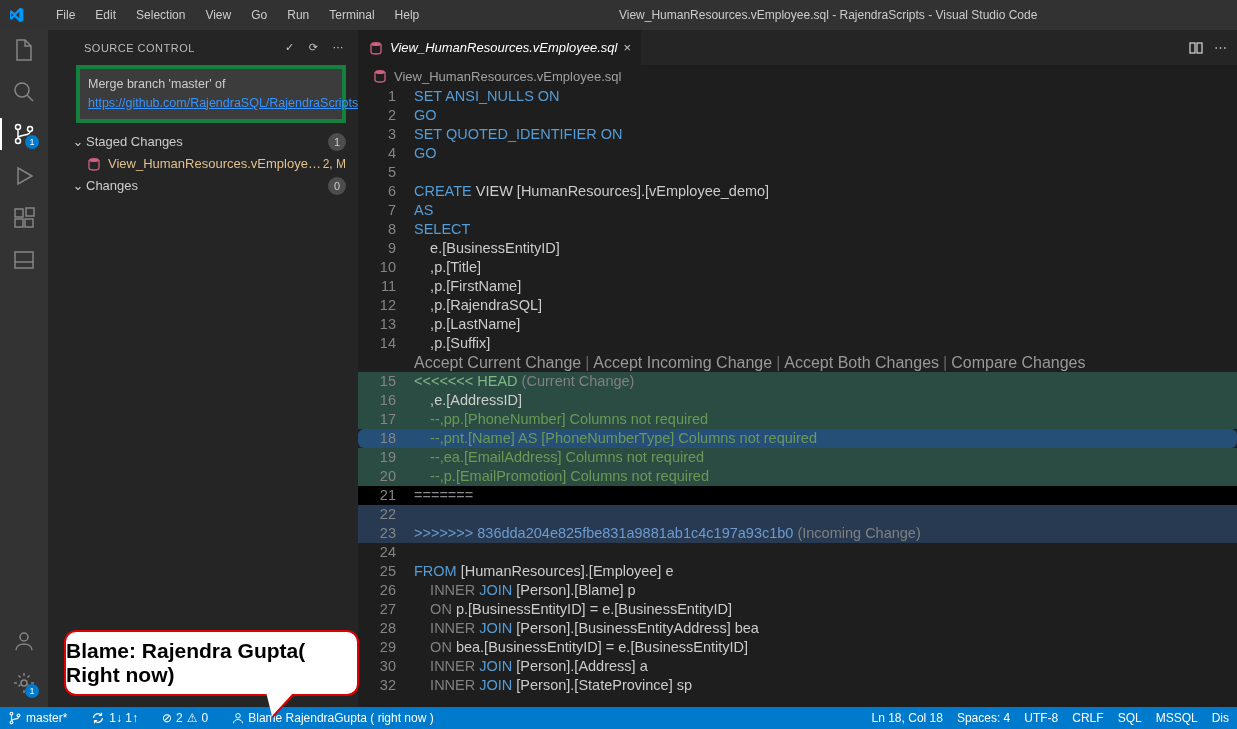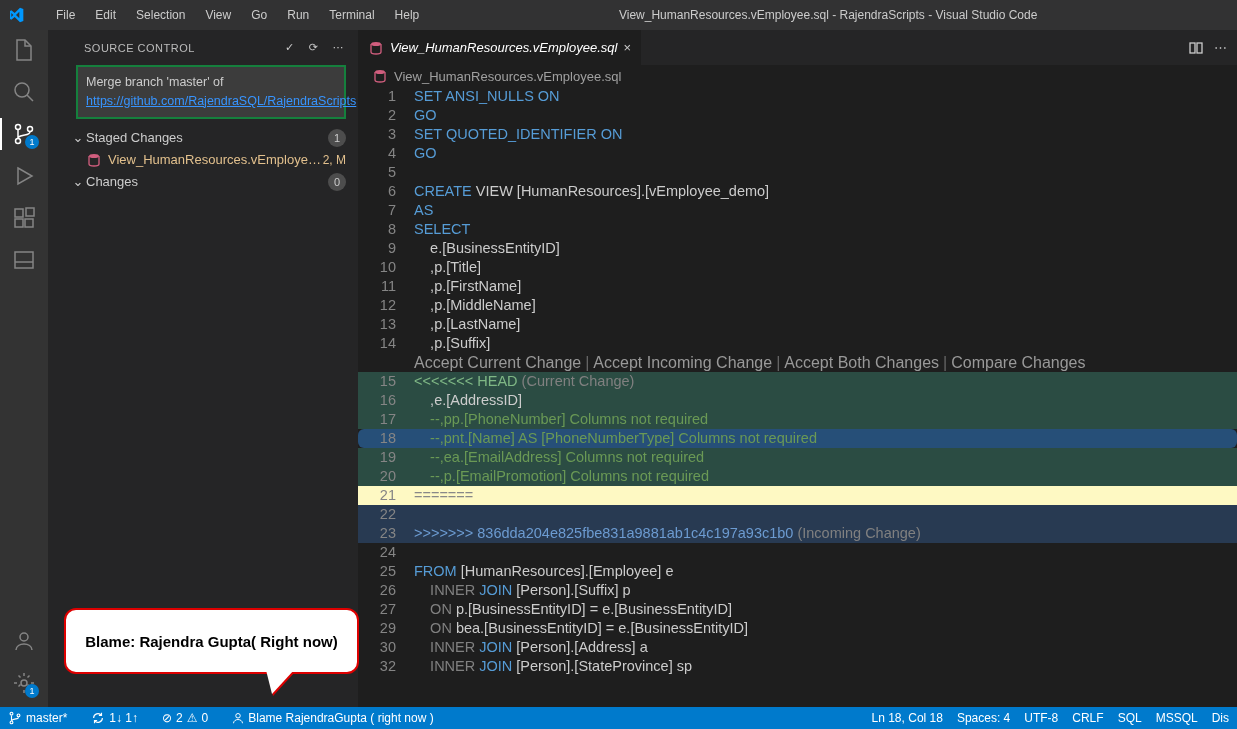--- a/index.html
+++ b/index.html
@@ -13,21 +13,21 @@
 .activitybar { width:48px; background:#333333; display:flex; flex-direction:column; align-items:center; padding-top:8px; gap:18px; }
 .activitybar .icon { width:24px; height:24px; color:#858585; cursor:pointer; position:relative; display:flex; align-items:center; justify-content:center; }
 .activitybar .icon.active { color:#fff; }
 .activitybar .icon.active::before { content:""; position:absolute; left:-12px; top:-4px; bottom:-4px; width:2px; background:#fff; }
 .badge { position:absolute; bottom:-3px; right:-3px; background:#007acc; color:#fff; border-radius:8px; font-size:9px; min-width:14px; height:14px; display:flex; align-items:center; justify-content:center; padding:0 3px; }
 .activitybar .spacer { flex:1; }
 .sidebar { width:310px; background:#252526; display:flex; flex-direction:column;padding-left:16px; }
 .sb-header { height:35px; display:flex; align-items:center; justify-content:space-between; padding:0 14px 0 20px; color:#bbb; font-size:11px; letter-spacing:0.5px; }
 .sb-actions { display:flex; gap:14px; color:#ccc; }
 .sb-actions span { cursor:pointer; }
-.commit-box { margin:0 12px 8px 12px; border:2px solid #15803d; background:#3c3c3c; padding:6px 8px; color:#ccc; font-size:12.5px; line-height:1.5; }
+.commit-box { margin:0 12px 8px 12px; border:4px solid #15803d; background:#3c3c3c; padding:6px 8px; color:#ccc; font-size:12.5px; line-height:1.5; }
 .commit-box a { color:#3794ff; text-decoration:underline; }
 .tree-row { display:flex; align-items:center; height:22px; padding:0 12px 0 6px; cursor:pointer; font-size:13px; }
 .twisty { width:16px; text-align:center; color:#ccc; }
 .row-label { flex:1; white-space:nowrap; overflow:hidden; text-overflow:ellipsis; }
 .count-badge { background:#4d4d4d; color:#ccc; border-radius:10px; min-width:18px; height:18px; font-size:11px; display:flex; align-items:center; justify-content:center; padding:0 6px; }
 .file-row { padding-left:22px; }
 .file-ic { width:16px; height:16px; margin-right:6px; }
 .mod-label { color:#e2c08d; font-size:12px; margin-left:auto; }
 .editor-area { flex:1; display:flex; flex-direction:column; background:#1e1e1e; overflow:hidden; }
 .tabs { height:35px; background:#252526; display:flex; align-items:stretch; }
@@ -41,28 +41,28 @@
 .txt { flex:1; }
 .kw { color:#569cd6; }
 .gray { color:#808080; }
 .cmt { color:#6a9955; }
 .codelens { display:flex; padding-left:56px; color:#999; font-size:16px; gap:0; }
 .codelens span { cursor:pointer; }
 .codelens .sep { margin:0 4px; color:#666; }
 .hl-current { background:#2b4c43; }
 .hl-incoming { background:#283a52; }
 .hl-sel { background:#264f78;border-radius:6px; }
-.hl-sep { background:#fef9c3; }
+.hl-sep { background:#000000; }
 .merge-head { color:#7fb785; }
 .merge-inc { color:#6c9bd1; }
 .merge-paren { color:#808080; }
 .statusbar { height:22px; background:#007acc; color:#fff; display:flex; align-items:center; font-size:12px; padding:0 8px; gap:24px; }
 .statusbar .sb-item { display:flex; align-items:center; gap:4px; cursor:pointer; }
 .statusbar .right { margin-left:auto; display:flex; gap:14px; }
-.callout { position:absolute; left:64px; top:608px; width:295px; height:66px; background:#fff; border:2px solid #d00; border-radius:12px; display:flex; align-items:center; justify-content:center; font-weight:bold; color:#000; font-size:15px; z-index:10; }
+.callout { position:absolute; left:64px; top:630px; width:295px; height:66px; background:#fff; border:2px solid #d00; border-radius:12px; display:flex; align-items:center; justify-content:center; font-weight:bold; color:#000; font-size:21px; z-index:10; }
 .callout::after { content:""; position:absolute; bottom:-22px; left:200px; width:0; height:0; border-left:6px solid transparent; border-right:22px solid transparent; border-top:24px solid #fff; filter:drop-shadow(1px 2px 0 #d00); }
 svg { display:block; }
 </style>
 </head>
 <body>
 
 <div class="titlebar">
   <svg class="logo" viewBox="0 0 24 24">
       <path fill="#0098ff" d="M23 3l-5-2-8 8-5-4-2 1v12l2 1 5-4 8 8 5-2V3zM5 15V9l3 3-3 3zm12 2l-5-5 5-5v10z"></path>
     </svg>
@@ -202,21 +202,21 @@
       <div class="line"><span class="gutter">2</span><span class="txt"><span class="kw">GO</span></span></div>
       <div class="line"><span class="gutter">3</span><span class="txt"><span class="kw">SET QUOTED_IDENTIFIER ON</span></span></div>
       <div class="line"><span class="gutter">4</span><span class="txt"><span class="kw">GO</span></span></div>
       <div class="line"><span class="gutter">5</span><span class="txt"></span></div>
       <div class="line"><span class="gutter">6</span><span class="txt"><span class="kw">CREATE</span><span> VIEW [HumanResources].[vEmployee_demo] </span></span></div>
       <div class="line"><span class="gutter">7</span><span class="txt"><span class="kw">AS </span></span></div>
       <div class="line"><span class="gutter">8</span><span class="txt"><span class="kw">SELECT </span></span></div>
       <div class="line"><span class="gutter">9</span><span class="txt">    e.[BusinessEntityID]</span></div>
       <div class="line"><span class="gutter">10</span><span class="txt">    ,p.[Title] </span></div>
       <div class="line"><span class="gutter">11</span><span class="txt">    ,p.[FirstName] </span></div>
-      <div class="line"><span class="gutter">12</span><span class="txt">    ,p.[MiddleName] </span></div>
+      <div class="line"><span class="gutter">12</span><span class="txt">    ,p.[RajendraSQL] </span></div>
       <div class="line"><span class="gutter">13</span><span class="txt">    ,p.[LastName] </span></div>
       <div class="line"><span class="gutter">14</span><span class="txt">    ,p.[Suffix] </span></div>
       <div class="codelens">
         <span>Accept Current Change</span>
           <span class="sep">|</span>
         <span>Accept Incoming Change</span>
           <span class="sep">|</span>
         <span>Accept Both Changes</span>
           <span class="sep">|</span>
         <span>Compare Changes</span>
@@ -225,22 +225,23 @@
       <div class="line hl-current"><span class="gutter">16</span><span class="txt">    ,e.[AddressID] </span></div>
       <div class="line hl-current"><span class="gutter">17</span><span class="txt"><span class="cmt">    --</span><span class="cmt">,pp.[PhoneNumber] Columns not required</span></span></div>
       <div class="line hl-current hl-sel"><span class="gutter">18</span><span class="txt"><span class="cmt">    --</span><span class="cmt">,pnt.[Name] AS [PhoneNumberType] Columns not required</span></span></div>
       <div class="line hl-current"><span class="gutter">19</span><span class="txt"><span class="cmt">    --</span><span class="cmt">,ea.[EmailAddress] Columns not required</span></span></div>
       <div class="line hl-current"><span class="gutter">20</span><span class="txt"><span class="cmt">    --</span><span class="cmt">,p.[EmailPromotion] Columns not required</span></span></div>
       <div class="line hl-sep"><span class="gutter">21</span><span class="txt"><span style="color:#888">=======</span></span></div>
       <div class="line hl-incoming"><span class="gutter">22</span><span class="txt"></span></div>
       <div class="line hl-incoming"><span class="gutter">23</span><span class="txt"><span class="merge-inc">&gt;&gt;&gt;&gt;&gt;&gt;&gt; 836dda204e825fbe831a9881ab1c4c197a93c1b0</span><span class="merge-paren"> (Incoming Change)</span></span></div>
       <div class="line"><span class="gutter">24</span><span class="txt"></span></div>
       <div class="line"><span class="gutter">25</span><span class="txt"><span class="kw">FROM</span><span> [HumanResources].[Employee] e</span></span></div>
-      <div class="line"><span class="gutter">26</span><span class="txt"><span class="gray">    INNER</span><span class="kw"> JOIN</span><span> [Person].[Suffix] p </span></span></div>
+      <div class="line"><span class="gutter">26</span><span class="txt"><span class="gray">    INNER</span><span class="kw"> JOIN</span><span> [Person].[Blame] p </span></span></div>
       <div class="line"><span class="gutter">27</span><span class="txt"><span class="gray">    ON</span><span> p.[BusinessEntityID] = e.[BusinessEntityID]</span></span></div>
+      <div class="line"><span class="gutter">28</span><span class="txt"><span class="gray">    INNER</span><span class="kw"> JOIN</span><span> [Person].[BusinessEntityAddress] bea </span></span></div>
       <div class="line"><span class="gutter">29</span><span class="txt"><span class="gray">    ON</span><span> bea.[BusinessEntityID] = e.[BusinessEntityID] </span></span></div>
       <div class="line"><span class="gutter">30</span><span class="txt"><span class="gray">    INNER</span><span class="kw"> JOIN</span><span> [Person].[Address] a </span></span></div>
       <div class="line"><span class="gutter">32</span><span class="txt"><span class="gray">    INNER</span><span class="kw"> JOIN</span><span> [Person].[StateProvince] sp </span></span></div>
     </div>
   </div>
 </div>
 
 <div class="statusbar">
   <div class="sb-item">
       <svg width="14" height="14" viewBox="0 0 16 16" fill="none" stroke="#fff" stroke-width="1.3">

